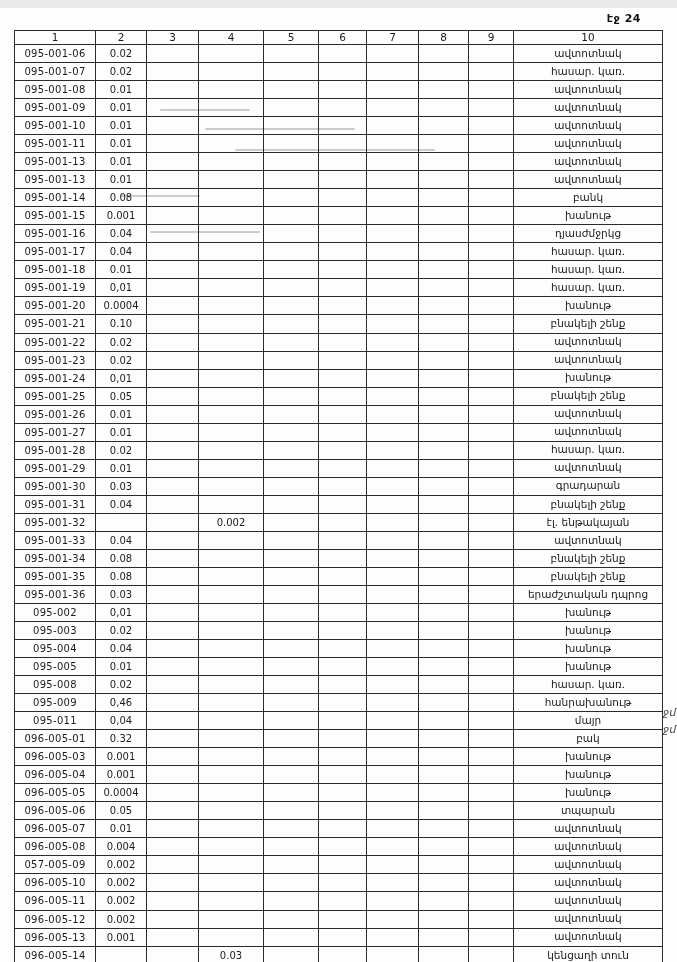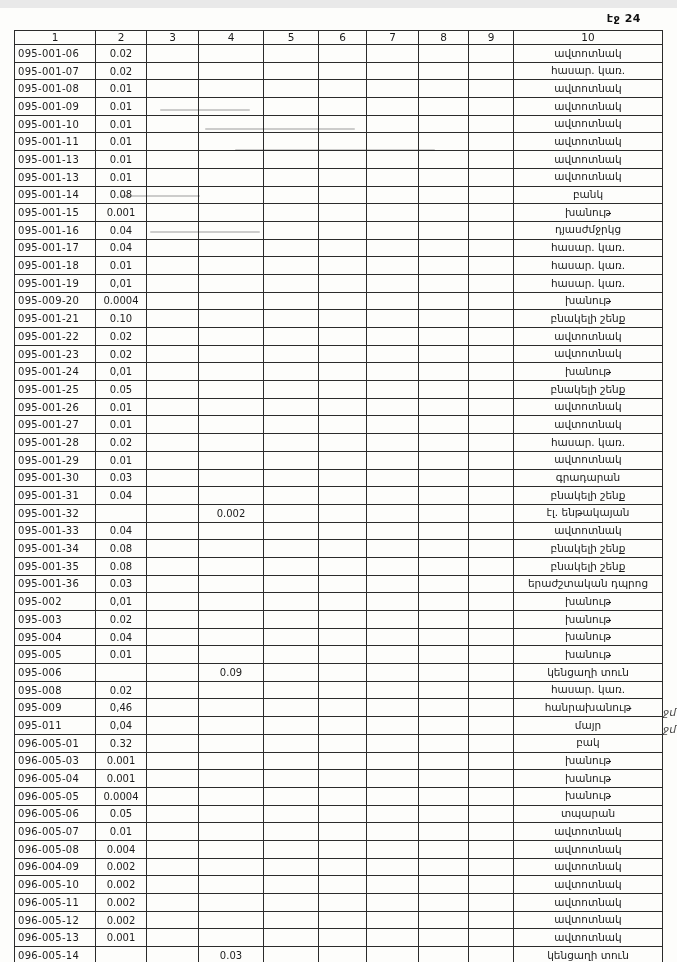--- a/index.html
+++ b/index.html
@@ -40,21 +40,21 @@
     white-space:nowrap;
     padding:0 3px;
     color:#1b1b1b;
   }
   .doc-table thead th {
     height:14px;
     font-weight:normal;
     text-align:center;
     font-size:10.5px;
   }
-  td.c1 { text-align:left; letter-spacing:0.3px; }
+  td.c1 { text-align:center; letter-spacing:0.3px; }
   td.c2, td.c4 { text-align:center; }
   td.c10 { text-align:center; font-size:10.5px; }
 
   .margin-note {
     position:absolute;
     right:1px;
     width:13px;
     font-size:11px;
     font-style:italic;
     color:#4a4a4a;
@@ -272,21 +272,21 @@
           <td class="c3"></td>
           <td class="c4"></td>
           <td class="c5"></td>
           <td class="c6"></td>
           <td class="c7"></td>
           <td class="c8"></td>
           <td class="c9"></td>
           <td class="c10">հասար. կառ.</td>
         </tr>
         <tr>
-          <td class="c1">095-009-20</td>
+          <td class="c1">095-001-20</td>
           <td class="c2">0.0004</td>
           <td class="c3"></td>
           <td class="c4"></td>
           <td class="c5"></td>
           <td class="c6"></td>
           <td class="c7"></td>
           <td class="c8"></td>
           <td class="c9"></td>
           <td class="c10">խանութ</td>
         </tr>
@@ -524,32 +524,20 @@
           <td class="c3"></td>
           <td class="c4"></td>
           <td class="c5"></td>
           <td class="c6"></td>
           <td class="c7"></td>
           <td class="c8"></td>
           <td class="c9"></td>
           <td class="c10">խանութ</td>
         </tr>
         <tr>
-          <td class="c1">095-006</td>
-          <td class="c2"></td>
-          <td class="c3"></td>
-          <td class="c4">0.09</td>
-          <td class="c5"></td>
-          <td class="c6"></td>
-          <td class="c7"></td>
-          <td class="c8"></td>
-          <td class="c9"></td>
-          <td class="c10">կենցաղի տուն</td>
-        </tr>
-        <tr>
           <td class="c1">095-008</td>
           <td class="c2">0.02</td>
           <td class="c3"></td>
           <td class="c4"></td>
           <td class="c5"></td>
           <td class="c6"></td>
           <td class="c7"></td>
           <td class="c8"></td>
           <td class="c9"></td>
           <td class="c10">հասար. կառ.</td>
@@ -656,21 +644,21 @@
           <td class="c3"></td>
           <td class="c4"></td>
           <td class="c5"></td>
           <td class="c6"></td>
           <td class="c7"></td>
           <td class="c8"></td>
           <td class="c9"></td>
           <td class="c10">ավտոտնակ</td>
         </tr>
         <tr>
-          <td class="c1">096-004-09</td>
+          <td class="c1">057-005-09</td>
           <td class="c2">0.002</td>
           <td class="c3"></td>
           <td class="c4"></td>
           <td class="c5"></td>
           <td class="c6"></td>
           <td class="c7"></td>
           <td class="c8"></td>
           <td class="c9"></td>
           <td class="c10">ավտոտնակ</td>
         </tr>

